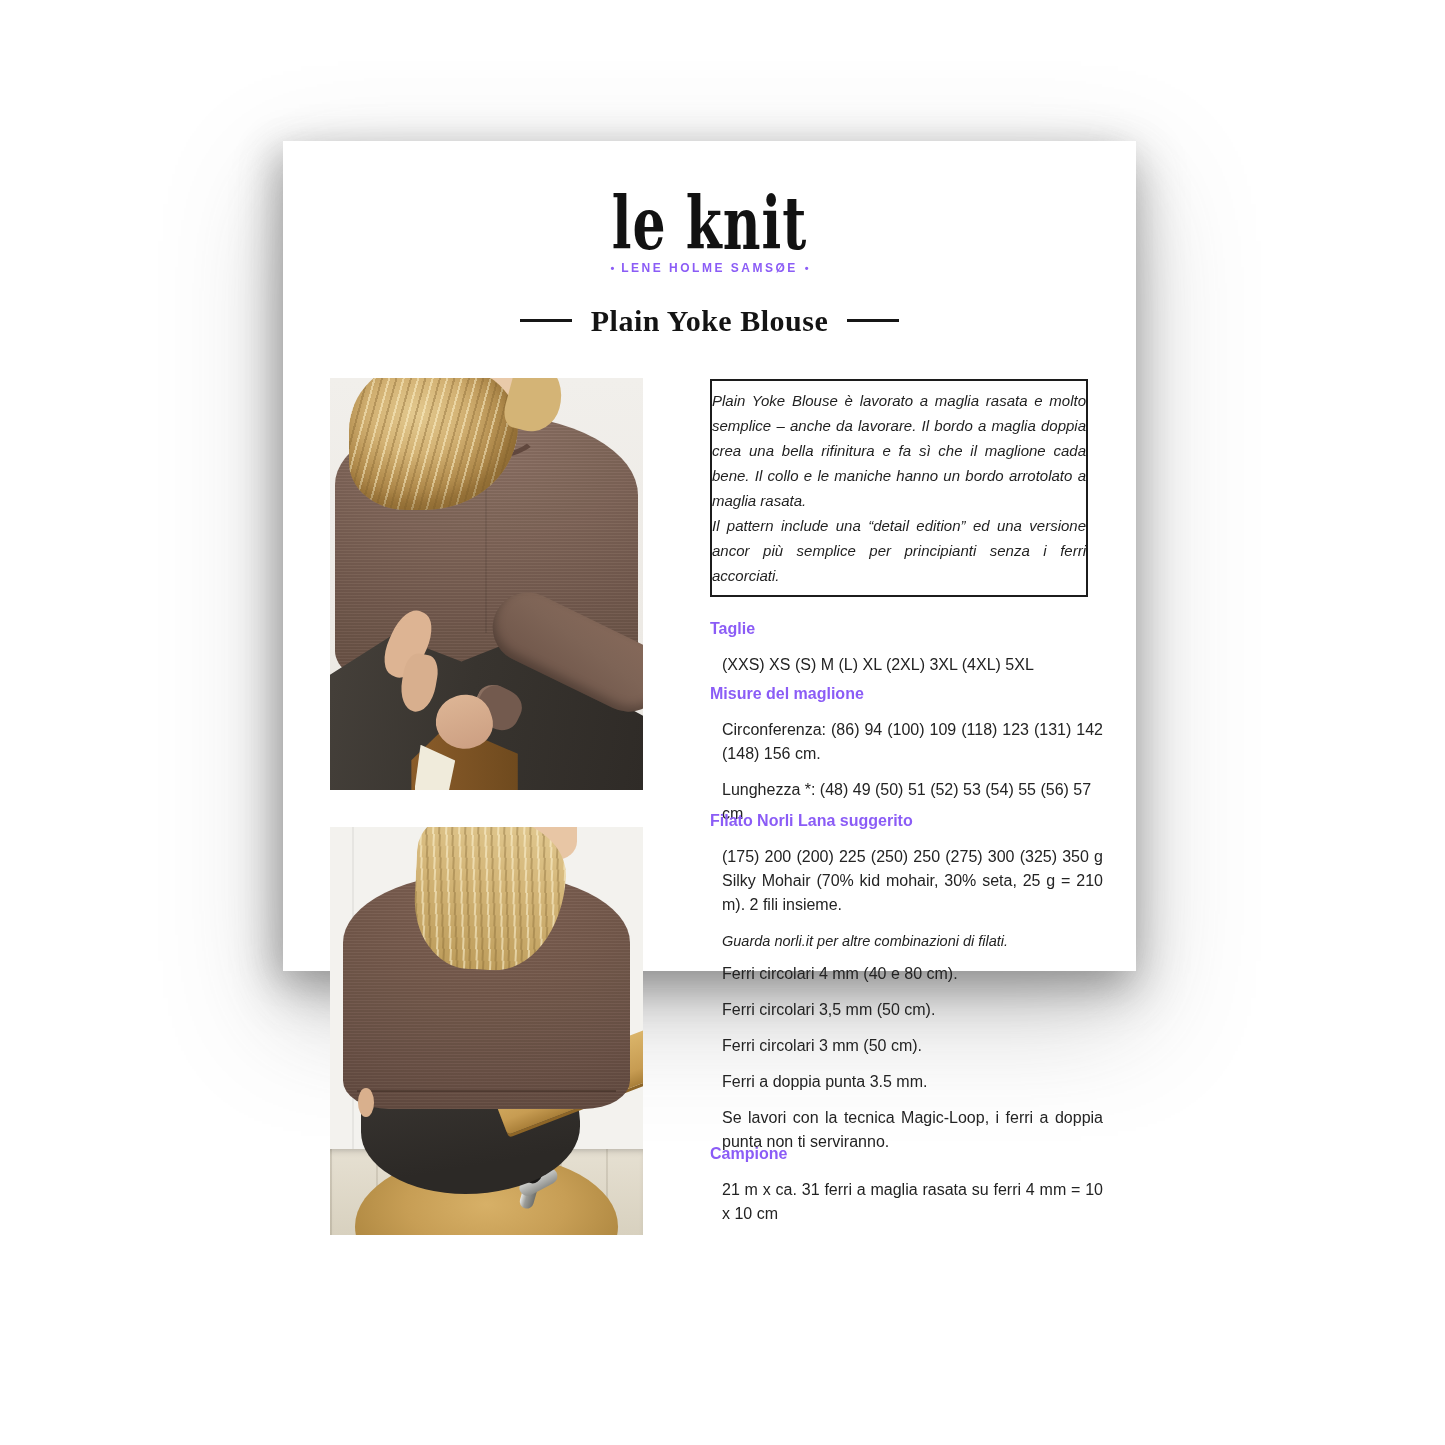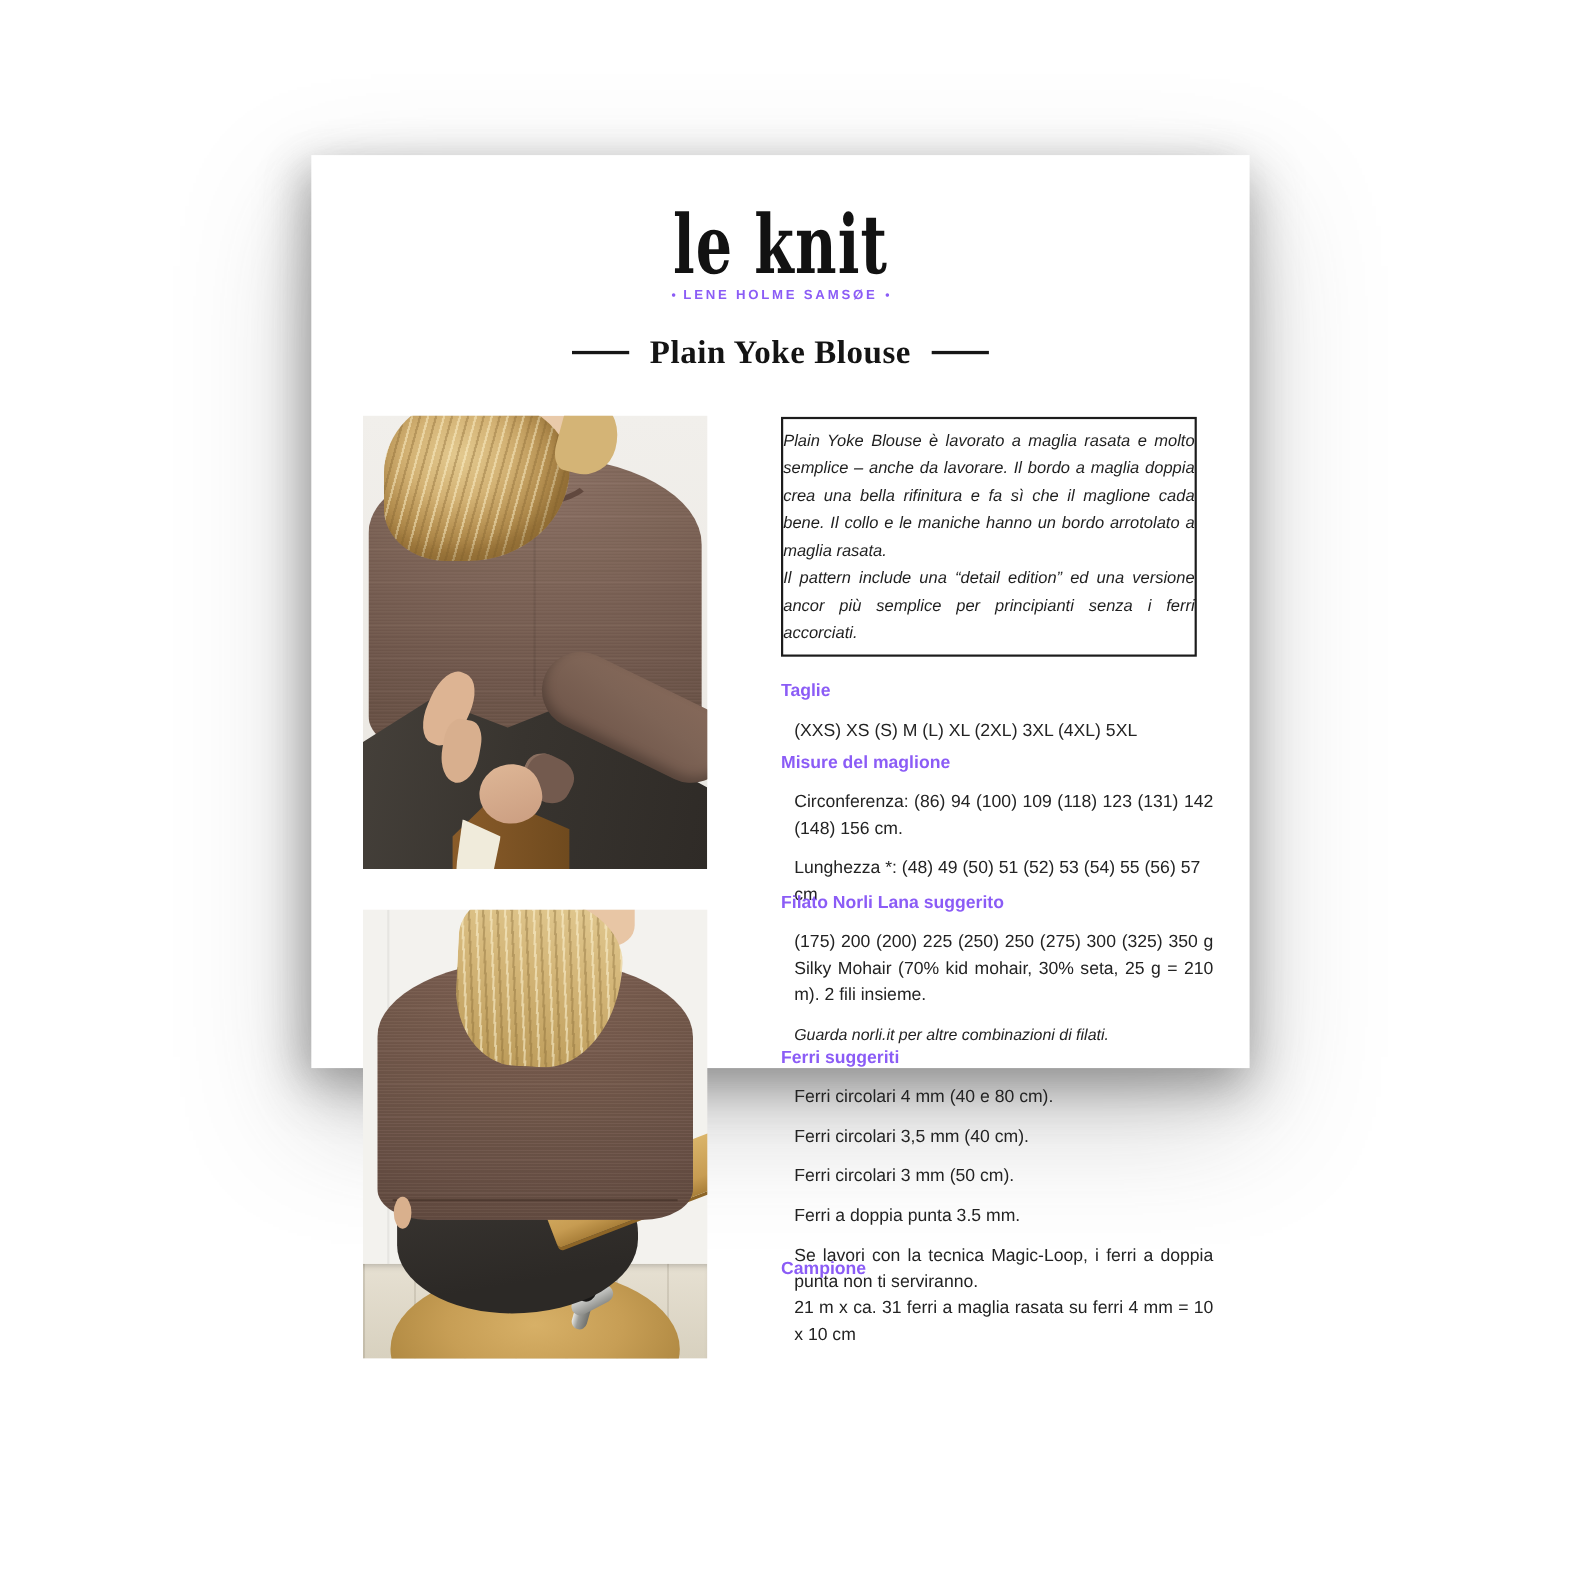--- a/index.html
+++ b/index.html
@@ -162,23 +162,22 @@
       <p class="nowrapline">Lunghezza *: (48) 49 (50) 51 (52) 53 (54) 55 (56) 57 cm</p>
     </section>
 
     <section class="sec sec-filato">
       <h2>Filato Norli Lana suggerito</h2>
       <p>(175) 200 (200) 225 (250) 250 (275) 300 (325) 350 g Silky Mohair (70% kid mohair, 30% seta, 25 g = 210 m). 2 fili insieme.</p>
       <p class="note">Guarda norli.it per altre combinazioni di filati.</p>
     </section>
 
     <section class="sec sec-ferri">
-      <h2>Ferri suggeriti</h2>
       <p class="nowrapline">Ferri circolari 4 mm (40 e 80 cm).</p>
-      <p class="nowrapline">Ferri circolari 3,5 mm (40 cm).</p>
+      <p class="nowrapline">Ferri circolari 3,5 mm (50 cm).</p>
       <p class="nowrapline">Ferri circolari 3 mm (50 cm).</p>
       <p class="nowrapline">Ferri a doppia punta 3.5 mm.</p>
       <p>Se lavori con la tecnica Magic-Loop, i ferri a doppia punta non ti serviranno.</p>
     </section>
 
     <section class="sec sec-campione">
       <h2>Campione</h2>
       <p>21 m x ca. 31 ferri a maglia rasata su ferri 4 mm = 10 x 10 cm</p>
     </section>
 

